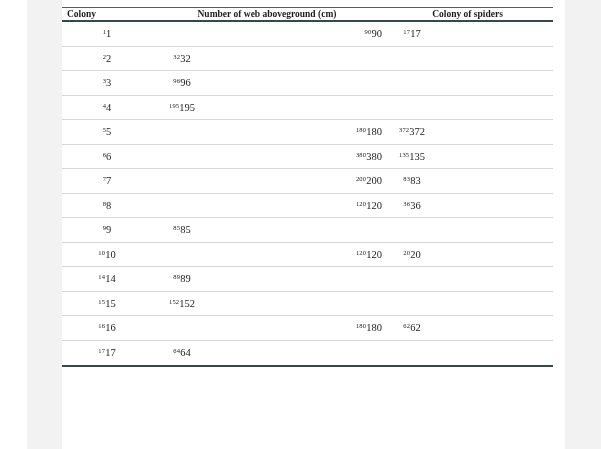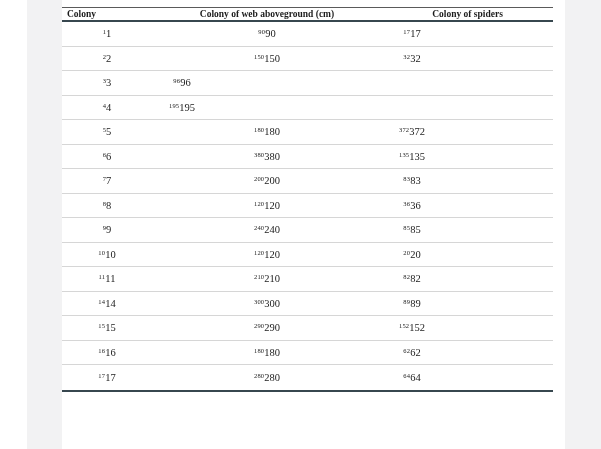--- a/index.html
+++ b/index.html
@@ -40,41 +40,41 @@
   .tbody { border-bottom:2px solid #37474f; }
   .tr {
     display:flex;
     align-items:center;
     height:24.5px;
     border-bottom:1px solid #d6d6d6;
   }
   .tr:last-child { border-bottom:none; }
   .td { display:flex; justify-content:center; align-items:baseline; }
   .c1 { width:90px; }
-  .c2 { width:230px; }
+  .c2 { width:230px;justify-content:flex-end; }
   .c3 { width:60px; }
   .sm {
     font-size:6.5px;
     position:relative;
     top:-3px;
     letter-spacing:0.2px;
   }
   .lg { font-size:10.5px; }
 </style>
 </head>
 <body>
 
 <div class="strip left"></div>
 <div class="strip right"></div>
 
 <div class="doc-table">
 
   <div class="thead">
     <div class="h1">Colony</div>
-    <div class="h2">Colony of web aboveground (cm)</div>
+    <div class="h2">Number of web aboveground (cm)</div>
     <div class="h3">Colony of spiders</div>
   </div>
 
   <div class="tbody">
 
       <div class="tr">
         <div class="td c1">
           <span class="sm">1</span>
           <span class="lg">1</span>
         </div>
@@ -86,24 +86,20 @@
           <span class="sm">17</span>
           <span class="lg">17</span>
         </div>
       </div>
 
       <div class="tr">
         <div class="td c1">
           <span class="sm">2</span>
           <span class="lg">2</span>
         </div>
-        <div class="td c2">
-          <span class="sm">150</span>
-          <span class="lg">150</span>
-        </div>
         <div class="td c3">
           <span class="sm">32</span>
           <span class="lg">32</span>
         </div>
       </div>
 
       <div class="tr">
         <div class="td c1">
           <span class="sm">3</span>
           <span class="lg">3</span>
@@ -183,24 +179,20 @@
           <span class="sm">36</span>
           <span class="lg">36</span>
         </div>
       </div>
 
       <div class="tr">
         <div class="td c1">
           <span class="sm">9</span>
           <span class="lg">9</span>
         </div>
-        <div class="td c2">
-          <span class="sm">240</span>
-          <span class="lg">240</span>
-        </div>
         <div class="td c3">
           <span class="sm">85</span>
           <span class="lg">85</span>
         </div>
       </div>
 
       <div class="tr">
         <div class="td c1">
           <span class="sm">10</span>
           <span class="lg">10</span>
@@ -208,61 +200,39 @@
         <div class="td c2">
           <span class="sm">120</span>
           <span class="lg">120</span>
         </div>
         <div class="td c3">
           <span class="sm">20</span>
           <span class="lg">20</span>
         </div>
       </div>
 
-      <div class="tr">
-        <div class="td c1">
-          <span class="sm">11</span>
-          <span class="lg">11</span>
-        </div>
-        <div class="td c2">
-          <span class="sm">210</span>
-          <span class="lg">210</span>
-        </div>
-        <div class="td c3">
-          <span class="sm">82</span>
-          <span class="lg">82</span>
-        </div>
-      </div>
 
 
 
       <div class="tr">
         <div class="td c1">
           <span class="sm">14</span>
           <span class="lg">14</span>
         </div>
-        <div class="td c2">
-          <span class="sm">300</span>
-          <span class="lg">300</span>
-        </div>
         <div class="td c3">
           <span class="sm">89</span>
           <span class="lg">89</span>
         </div>
       </div>
 
       <div class="tr">
         <div class="td c1">
           <span class="sm">15</span>
           <span class="lg">15</span>
         </div>
-        <div class="td c2">
-          <span class="sm">290</span>
-          <span class="lg">290</span>
-        </div>
         <div class="td c3">
           <span class="sm">152</span>
           <span class="lg">152</span>
         </div>
       </div>
 
       <div class="tr">
         <div class="td c1">
           <span class="sm">16</span>
           <span class="lg">16</span>
@@ -275,24 +245,20 @@
           <span class="sm">62</span>
           <span class="lg">62</span>
         </div>
       </div>
 
       <div class="tr">
         <div class="td c1">
           <span class="sm">17</span>
           <span class="lg">17</span>
         </div>
-        <div class="td c2">
-          <span class="sm">280</span>
-          <span class="lg">280</span>
-        </div>
         <div class="td c3">
           <span class="sm">64</span>
           <span class="lg">64</span>
         </div>
       </div>
     </div>
 
 </div>
 
 </body></html>

